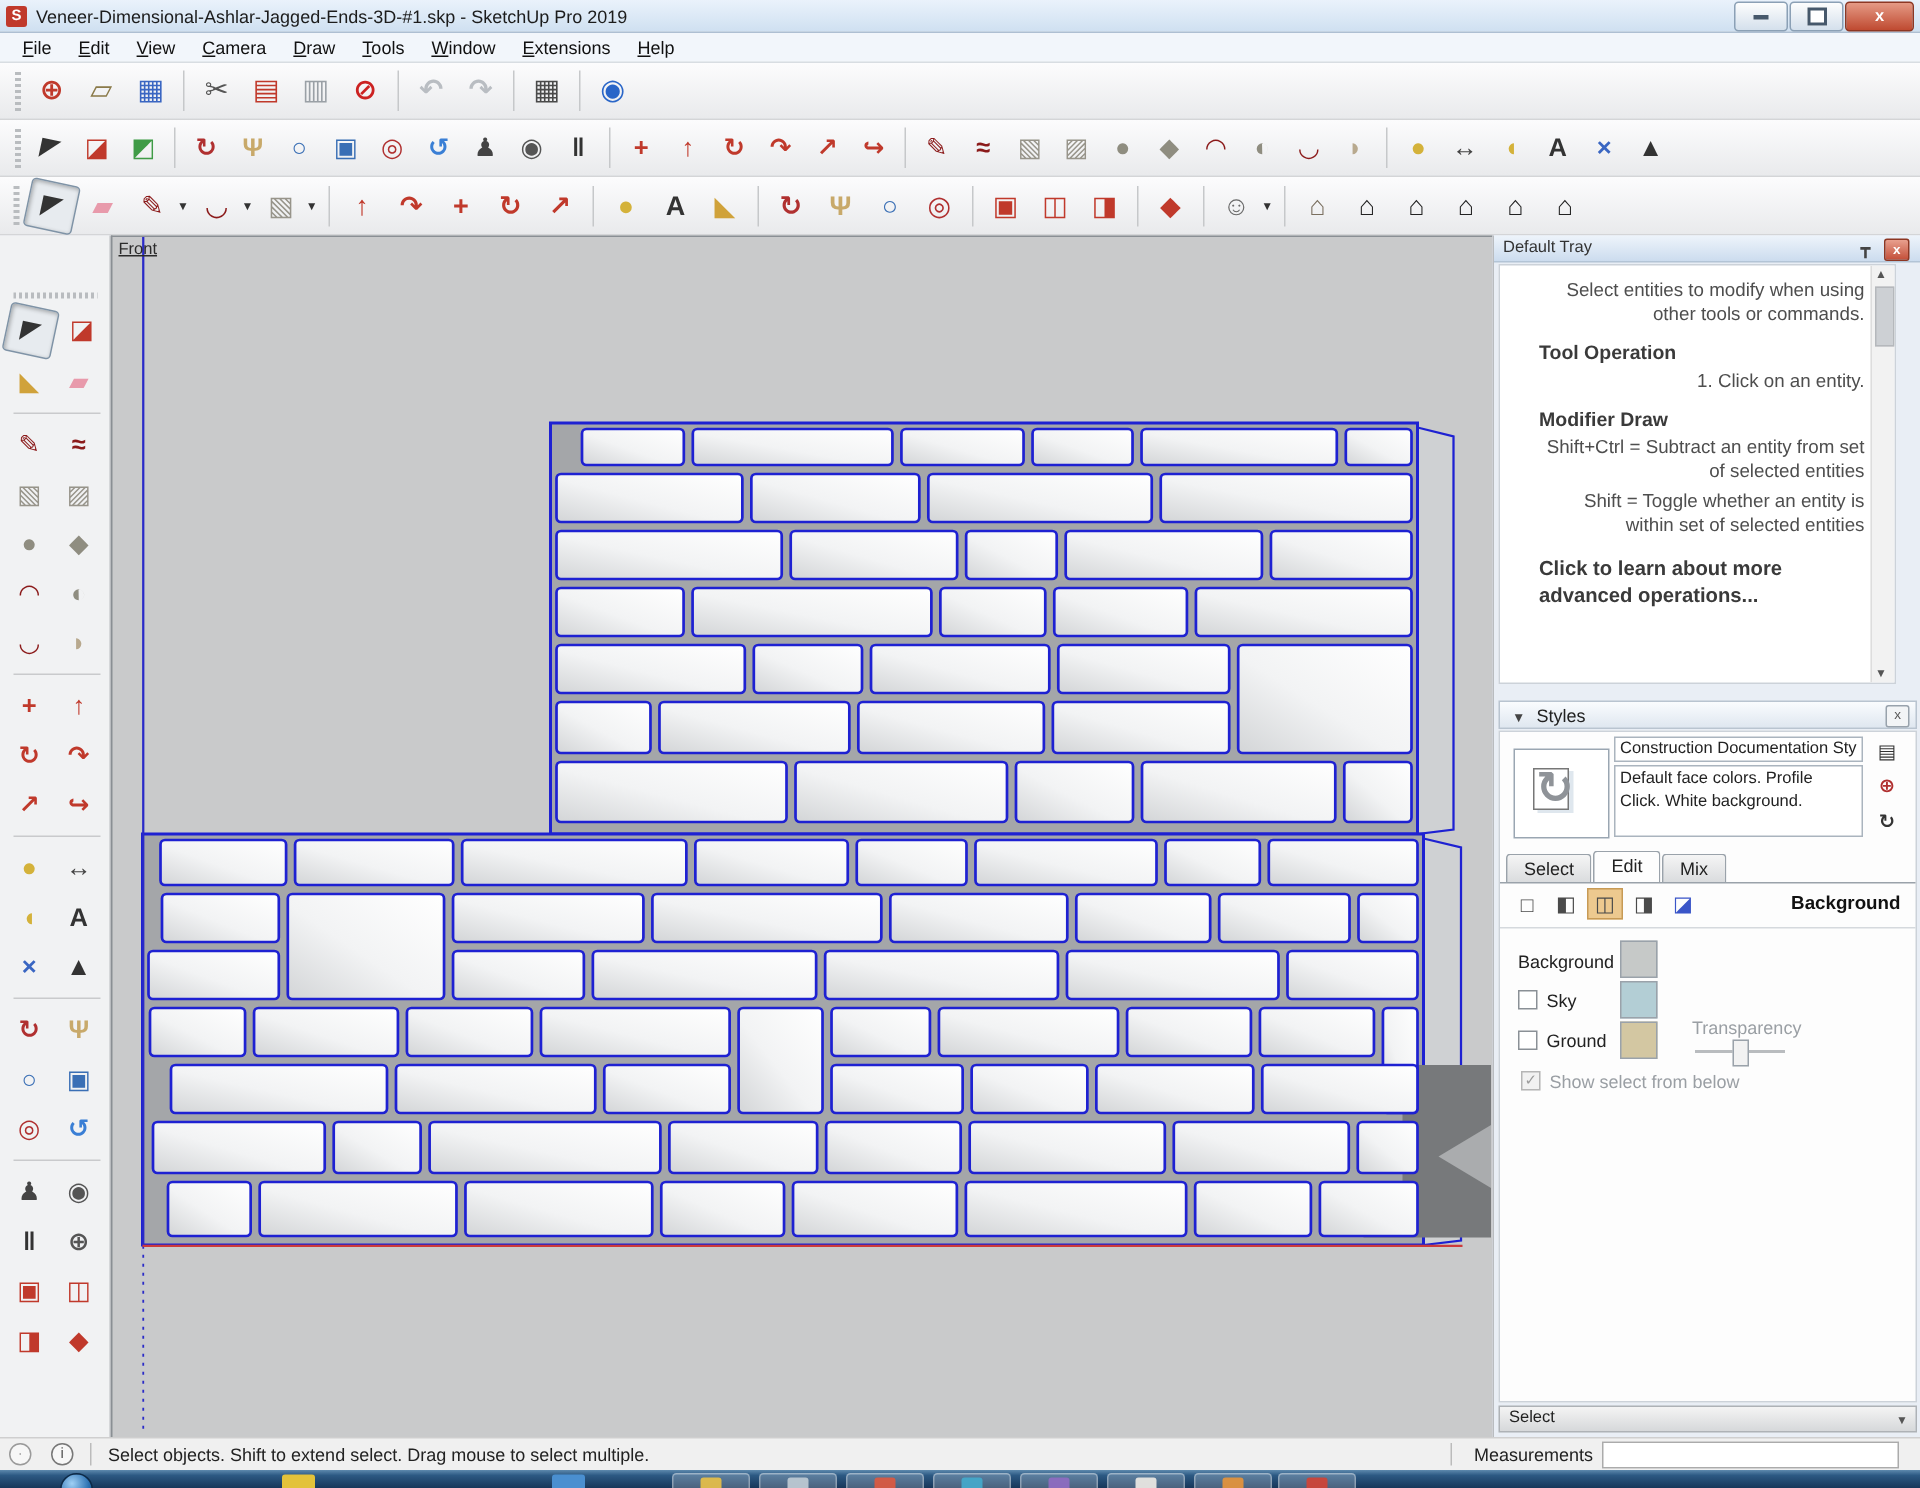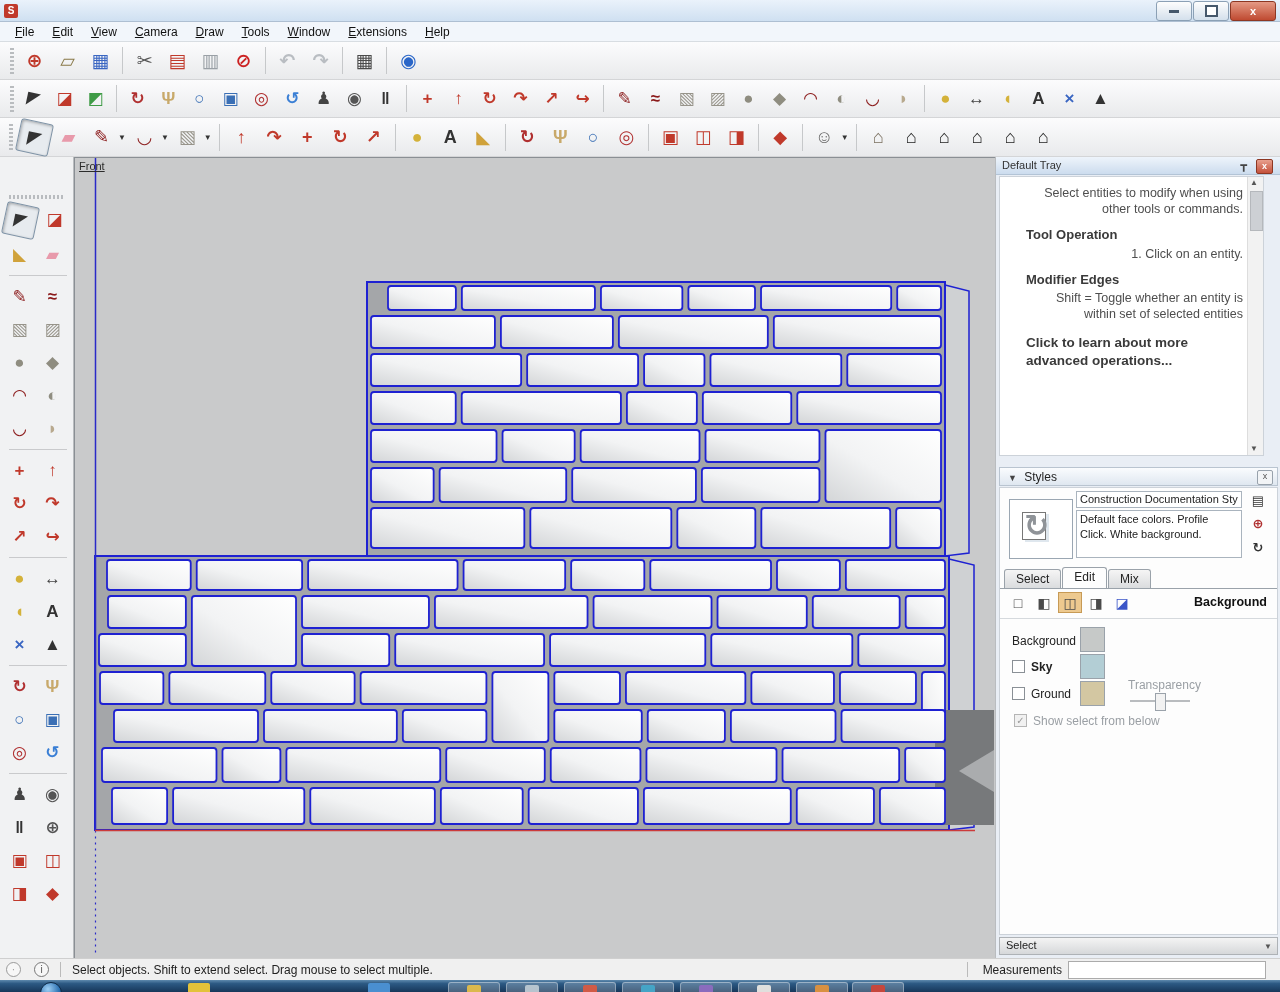--- a/index.html
+++ b/index.html
@@ -146,20 +146,21 @@
   .tb-mini{position:absolute;top:3px;width:22px;height:12px;border-radius:2px;}
   .taskbtn{position:absolute;top:2px;width:52px;height:12px;border-radius:3px 3px 0 0;
     background:rgba(255,255,255,.22);border:1px solid rgba(255,255,255,.35);border-bottom:none;box-sizing:border-box;}
   .taskbtn .dot{position:absolute;left:18px;top:2px;width:14px;height:9px;border-radius:2px;opacity:.95;}
 </style>
 </head>
 <body>
 
 <div class="abs" id="titlebar">
   <div id="app-logo">S</div>
+  <span id="title-text">Veneer-Dimensional-Ashlar-Jagged-Ends-3D-#1.skp - SketchUp Pro 2019</span>
   <div id="win-controls">
     <div class="winbtn">
         <div class="minbar"></div>
       </div>
     <div class="winbtn">
         <div class="restorebox"></div>
       </div>
     <div class="winbtn close">x</div>
   </div>
 </div>
@@ -445,21 +446,22 @@
     <span>Default Tray</span>
     <span id="tray-pin">┳</span>
     <div id="tray-close">x</div>
   </div>
 
   <div id="instructor">
     <div class="inner">
       <p>Select entities to modify when using other tools or commands.</p>
       <h4>Tool Operation</h4>
       <p>1. Click on an entity.</p>
-      <h4>Modifier Edges</h4>
+      <h4>Modifier Draw</h4>
+      <p>Shift+Ctrl = Subtract an entity from set of selected entities</p>
       <p>Shift = Toggle whether an entity is within set of selected entities</p>
       <span class="instr-link">Click to learn about more advanced operations...</span>
     </div>
     <div id="instr-scroll">
       <span class="arr" style="top:1px">▲</span>
       <div id="instr-thumb"></div>
       <span class="arr" style="bottom:1px">▼</span>
     </div>
   </div>
 
@@ -494,21 +496,21 @@
       <div class="editico">◨</div>
       <div class="editico" style="color:#3a55c8;">◪</div>
     </div>
     <div id="editstrip-label">Background</div>
     <div id="editline"></div>
 
     <div class="bglabel" style="left:12px;top:146px;">Background</div>
     <div class="swatch" id="sw-bg" style="top: 139px; background: rgb(198, 201, 200);"></div>
 
     <div class="cb" style="left:12px;top:172px;"></div>
-    <div class="bglabel" style="left:31px;top:172px;font-weight:bold;">Sky</div>
+    <div class="bglabel" style="left:31px;top:172px;">Sky</div>
     <div class="swatch" id="sw-sky" style="top: 166px; background: rgb(179, 206, 213);"></div>
 
     <div class="cb" style="left:12px;top:199px;"></div>
     <div class="bglabel" style="left:31px;top:199px;">Ground</div>
     <div class="swatch" id="sw-ground" style="top: 193px; background: rgb(211, 199, 162);"></div>
 
     <div class="bglabel gray" style="left:128px;top:190px;">Transparency</div>
     <div id="slider-track"></div>
     <div id="slider-thumb"></div>
 

